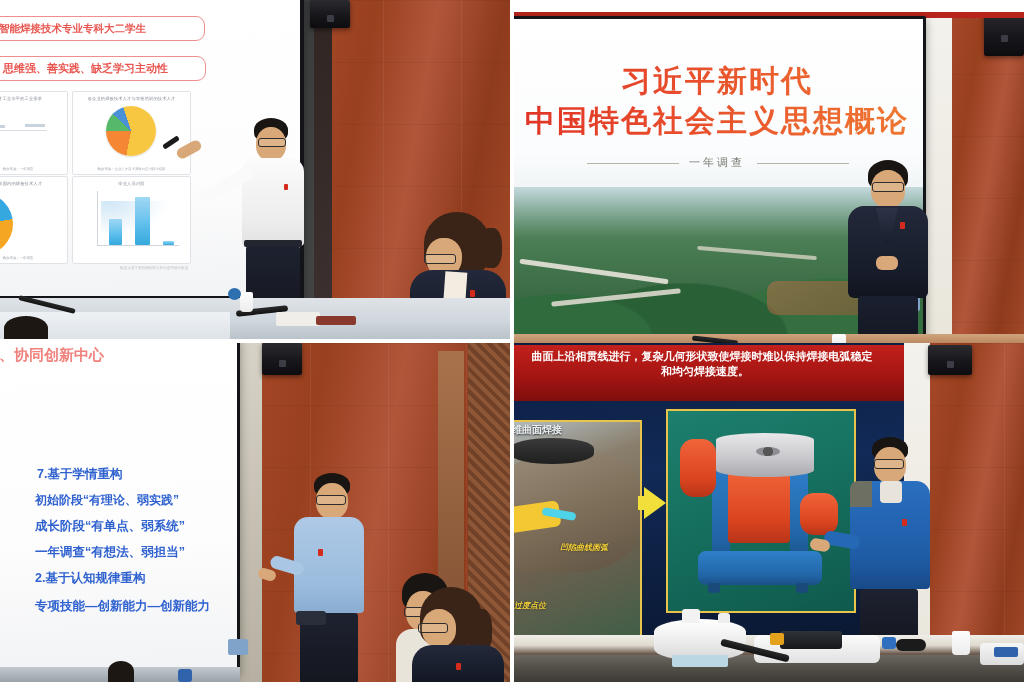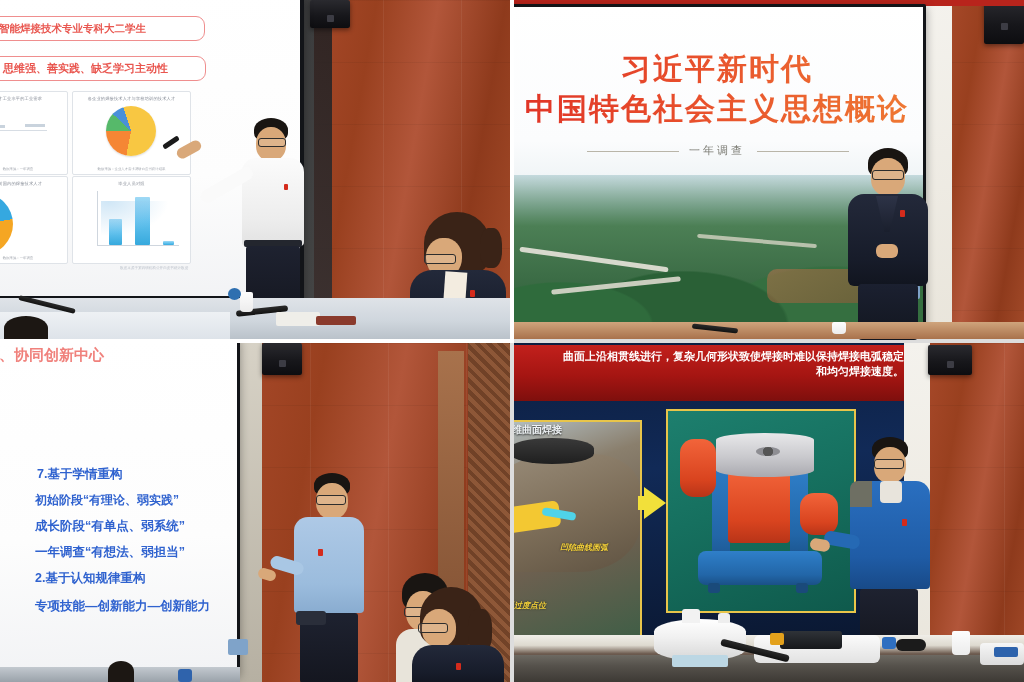--- a/index.html
+++ b/index.html
@@ -2,22 +2,22 @@
 <html><head>
 <meta charset="utf-8">
 <style>
   html,body{margin:0;padding:0;background:#ffffff;}
   body{font-family:"Liberation Sans","DejaVu Sans",sans-serif;}
 
   .collage{position:relative;width:1024px;height:682px;background:#ffffff;overflow:hidden;}
 
   .quad{position:absolute;overflow:hidden;background:#ddd;}
   #q-tl{left:0;top:0;width:510px;height:339px;}
-  #q-tr{left:514px;top:0;width:510px;height:381px;}
-  #q-bl{left:0;top:343px;width:510px;height:339px;padding-left:20px;}
+  #q-tr{left:514px;top:12px;width:510px;height:381px;}
+  #q-bl{left:0;top:343px;width:510px;height:339px;}
   #q-br{left:514px;top:343px;width:510px;height:339px;}
 
   .layer{position:absolute;}
 
   
   .wall-wood{background:
       repeating-linear-gradient(180deg, rgba(0,0,0,.05) 0 1px, rgba(0,0,0,0) 1px 62px),
       repeating-linear-gradient(90deg, rgba(255,255,255,.06) 0 1px, rgba(0,0,0,0) 1px 78px),
       linear-gradient(100deg,#a8492a 0%,#99401f 28%,#b2563a 52%,#8e3a1c 78%,#a24a29 100%);}
   .wall-cream{background:linear-gradient(180deg,#efe9dd 0%,#e6ddcc 55%,#d9cdb6 100%);}
@@ -66,21 +66,21 @@
   .tr-rule{position:absolute;height:1px;background:#b9b5a8;}
   .mountains{position:absolute;left:0;right:0;bottom:0;}
 
   
   .bl-head{position:absolute;color:#f0817c;font-weight:bold;white-space:nowrap;}
   .bl-line{position:absolute;color:#2f62cf;white-space:nowrap;font-weight:600;}
 
   
   .br-screen{background:linear-gradient(175deg,#0c1d3e 0%,#112a57 42%,#0a1730 100%);}
   .br-band{position:absolute;left:0;right:0;background:linear-gradient(180deg,#c2201c 0%,#a51512 55%,#7e0f0d 100%);}
-  .br-band span{display:block;text-align:right;color:#fff;font-weight:bold;white-space:nowrap;}
+  .br-band span{display:block;text-align:center;color:#fff;font-weight:bold;white-space:nowrap;}
   .photo-box{position:absolute;border:2px solid #e8c54a;overflow:hidden;}
   .ph-left{background:linear-gradient(160deg,#b8c6cc 0%,#8a7f6d 28%,#6d6050 60%,#3f5e46 100%);}
   .ph-right{background:linear-gradient(160deg,#1d7f6e 0%,#16705f 45%,#0f5a4c 100%);}
   .ylabel{position:absolute;color:#f5d23a;font-weight:bold;white-space:nowrap;text-shadow:0 0 2px rgba(0,0,0,.7);}
   .positioner-plate{position:absolute;background:linear-gradient(180deg,#e8e8ea 0%,#c9c9cd 55%,#a9a9af 100%);border-radius:50%/16%;}
   .positioner-red{position:absolute;background:linear-gradient(180deg,#f2643a 0%,#d9441f 70%,#b83418 100%);border-radius:4px;}
   .positioner-blue{position:absolute;background:linear-gradient(180deg,#2f7fc9 0%,#2266a8 70%,#1a5087 100%);border-radius:5px;}
   .tank{position:absolute;background:linear-gradient(180deg,#ffffff 0%,#f0f0f0 45%,#d6d6d6 100%);border-radius:50%/30%;}
   .cup{position:absolute;background:linear-gradient(180deg,#fdfdfd 0%,#ececec 100%);border-radius:2px 2px 4px 4px;}
   .mic{position:absolute;background:linear-gradient(180deg,#2a2a2a 0%,#121212 100%);border-radius:3px;}

